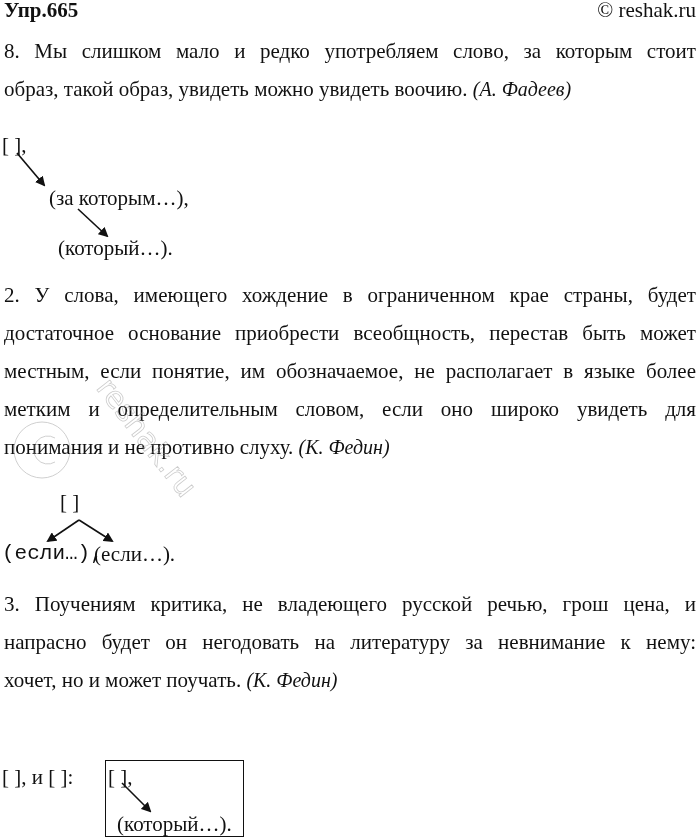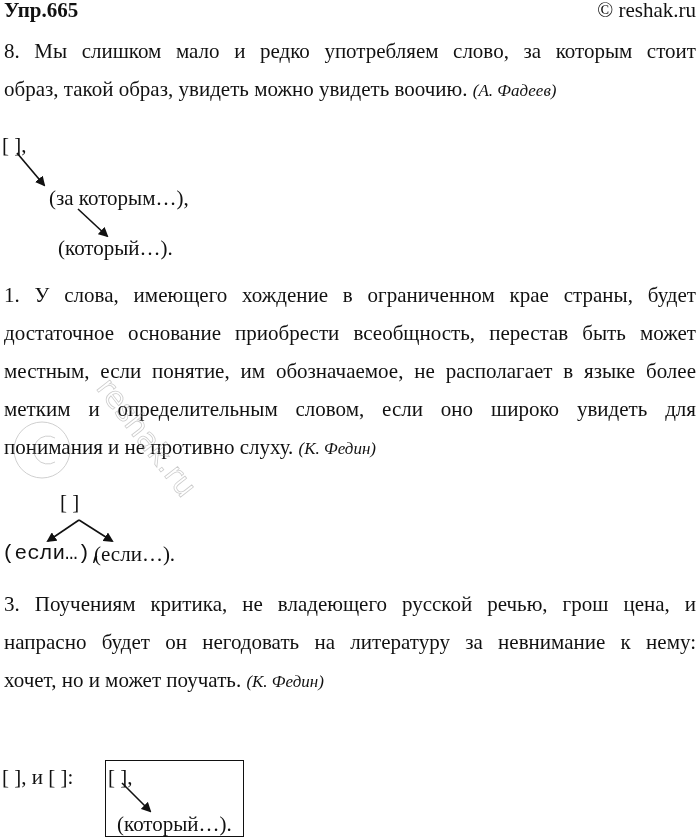--- a/index.html
+++ b/index.html
@@ -9,21 +9,21 @@
     color: #111111;
   }
   .abs { position: absolute; white-space: nowrap; }
   .header-title { left: 4px; top: -2px; font-size: 21px; font-weight: bold; }
   .header-copy { right: 4px; top: -2px; font-size: 21px; }
   .para {
     position: absolute; left: 4px; width: 692px;
     font-size: 21px; line-height: 38px; text-align: justify;
     text-align-last: left;
   }
-  .para .author { font-style: italic; font-size: 17px; }
+  .para .author { font-style: italic; font-size: 20px; }
   .line { display: block; text-align: justify; text-align-last: justify; }
   .line.last { text-align-last: left; }
   .scheme { font-size: 21px; }
   svg.arrows { position: absolute; left: 0; top: 0; width: 700px; height: 840px; pointer-events: none; }
   .box { position: absolute; left: 105px; top: 760px; width: 139px; height: 77px; border: 1.5px solid #111; box-sizing: border-box; }
   .watermark {
     position: absolute; left: 0px; top: 360px; width: 200px; height: 150px;
     opacity: 0.5; pointer-events: none;
   }
 </style>
@@ -35,21 +35,21 @@
 
 <div class="para" style="top:32px;">
   <span class="line">8. Мы слишком мало и редко употребляем слово, за которым стоит</span>
   <span class="line last"><span>образ, такой образ, увидеть можно увидеть воочию.</span> <span class="author">(А. Фадеев)</span></span>
 </div>
 <div class="abs scheme" style="left:2px; top:133px;">[   ],</div>
 <div class="abs scheme" style="left:18px; top:186px;margin-left:31px;">(за которым…),</div>
 <div class="abs scheme" style="left:58px; top:236px;">(который…).</div>
 
 <div class="para" style="top:276px;">
-  <span class="line">1. У слова, имеющего хождение в ограниченном крае страны, будет</span>
+  <span class="line">2. У слова, имеющего хождение в ограниченном крае страны, будет</span>
   <span class="line">достаточное основание приобрести всеобщность, перестав быть может</span>
   <span class="line">местным, если понятие, им обозначаемое, не располагает в языке более</span>
   <span class="line">метким и определительным словом, если оно широко увидеть для</span>
   <span class="line last"><span>понимания и не противно слуху.</span> <span class="author">(К. Федин)</span></span>
 </div>
 <div class="abs scheme" style="left:60px; top:490px;">[   ]</div>
 <div class="abs scheme" style="left:2px; top:542px;font-family:Liberation Mono, monospace;">(если…),</div>
 <div class="abs scheme" style="left:94px; top:542px;">(если…).</div>
 
 <div class="para" style="top:585px;">

